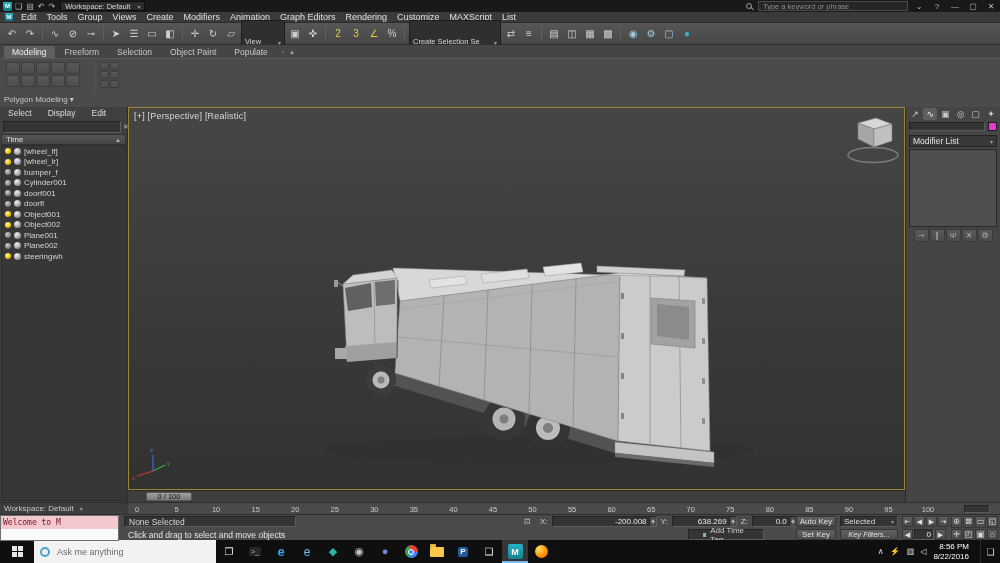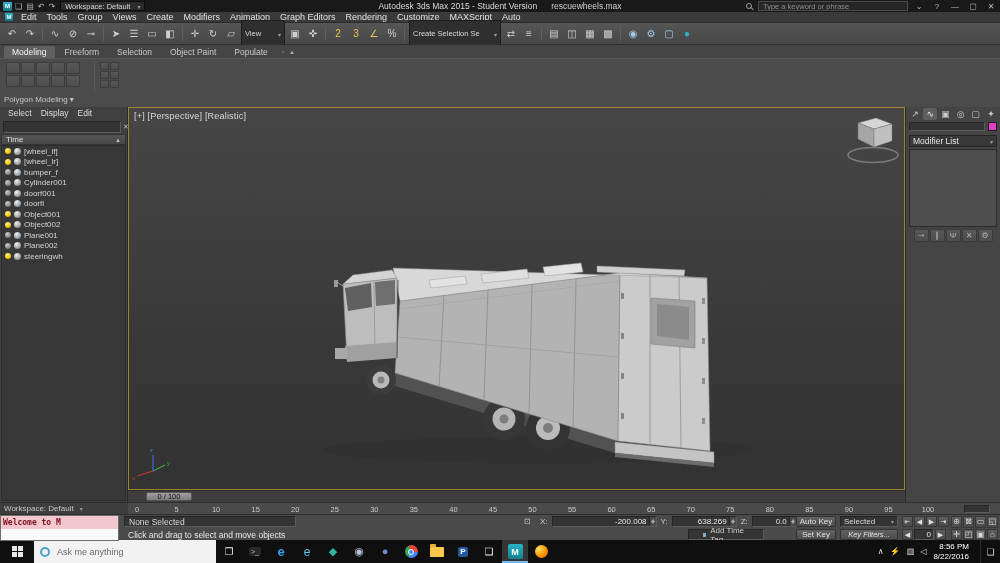--- a/index.html
+++ b/index.html
@@ -31,40 +31,40 @@
   .menubar{position:absolute;left:0;top:12px;width:1000px;height:11px;background:#3a3a3a;
            border-bottom:1px solid #2b2b2b;display:flex;align-items:center;font-size:9px;color:#e0e0e0;padding-left:2px;}
   .menu-item{padding:0 5px;}
 
   
   .toolbar{position:absolute;left:0;top:23px;width:1000px;height:22px;background:linear-gradient(#565656,#474747);
            border-bottom:1px solid #2e2e2e;display:flex;align-items:center;gap:2px;padding:0 4px;}
   .tb-icon{width:16px;height:16px;display:inline-flex;align-items:center;justify-content:center;
            color:#cfcfcf;font-size:10px;line-height:1;}
   .tb-sep{width:1px;height:15px;background:#323232;border-right:1px solid #5f5f5f;margin:0 2px;}
-  .tb-dd{height:27px;display:inline-flex;align-items:flex-end;justify-content:space-between;padding:8px 3px;
+  .tb-dd{height:27px;display:inline-flex;align-items:flex-end;justify-content:space-between;padding:0 3px;
          background:#2f2f2f;border:1px solid #1d1d1d;font-size:7.5px;color:#d8d8d8;white-space:nowrap;overflow:hidden;}
   .dd-ar{font-size:6px;color:#9a9a9a;margin-left:3px;}
 
   
   .ribbon{position:absolute;left:0;top:45px;width:1000px;height:62px;background:#454545;border-bottom:1px solid #262626;}
   .ribbon-tabs{height:13px;display:flex;align-items:flex-end;gap:2px;padding-left:4px;font-size:8.5px;color:#c9c9c9;}
   .ribbon-tab{padding:1px 8px 1px 8px;}
   .ribbon-tab.active{background:#606060;color:#f0f0f0;border-radius:2px 2px 0 0;}
   .ribbon-extra{font-size:7px;color:#aaa;align-self:center;margin-left:4px;}
   .ribbon-body{position:relative;height:49px;background:#4b4b4b;border-top:1px solid #585858;}
   .rb-group{position:absolute;display:grid;gap:1px;}
   .rb-btn{background:linear-gradient(#585858,#4d4d4d);border:1px solid #3c3c3c;border-radius:1px;}
   .rb-vsep{position:absolute;left:94px;top:3px;width:1px;height:30px;background:#3a3a3a;border-right:1px solid #585858;}
   .ribbon-caption{position:absolute;left:4px;top:36px;width:90px;text-align:left;font-size:8px;color:#c6c6c6;}
 
   
   .scene-explorer{position:absolute;left:0;top:107px;width:128px;height:395px;background:#404040;
                   border-right:1px solid #2a2a2a;display:flex;flex-direction:column;}
-  .se-menus{height:12px;display:flex;gap:1px;align-items:center;font-size:8.5px;color:#dcdcdc;padding:0 4px;}
+  .se-menus{height:12px;display:flex;gap:8px;align-items:center;font-size:8.5px;color:#dcdcdc;padding:0 4px;}
   .se-menus span{padding:0 4px;}
   .se-search-row{height:15px;display:flex;align-items:center;padding:1px 3px;gap:2px;}
   .se-search{flex:1;height:12px;color:#ddd;font-size:8px;padding:0 3px;font-family:"Liberation Sans",sans-serif;}
   .se-clear{width:10px;text-align:center;color:#b5b5b5;font-size:7px;}
   .se-header{height:11px;margin:0 1px;background:linear-gradient(#555,#464646);border:1px solid #333;
              display:flex;align-items:center;justify-content:space-between;font-size:8px;color:#e0e0e0;padding:0 4px;}
   .se-sort{font-size:6px;color:#bbb;}
   .se-list{flex:1;background:#373737;margin:0 1px 1px 1px;border:1px solid #2d2d2d;overflow:hidden;}
   .scene-row{height:10.5px;display:flex;align-items:center;gap:3px;padding-left:3px;font-size:8px;color:#d4d4d4;white-space:nowrap;}
   .bulb{width:6px;height:6px;border-radius:50%;background:radial-gradient(circle at 35% 30%,#cfcfcf,#8a8a8a 60%,#4f4f4f);}
@@ -98,21 +98,21 @@
                 border:1px solid #555;border-radius:2px;font-size:7.5px;color:#101010;display:flex;align-items:center;justify-content:center;}
   .workspace-bar{position:absolute;left:0;top:502px;width:128px;height:12px;background:#3d3d3d;border-top:1px solid #2b2b2b;
                  display:flex;align-items:center;gap:3px;font-size:8px;color:#c9c9c9;padding-left:4px;}
   .timeline-ruler{position:absolute;left:128px;top:502px;width:872px;height:12px;background:#4a4a4a;border-top:1px solid #2f2f2f;}
   .tick{position:absolute;top:2px;transform:translateX(-50%);font-size:7.5px;color:#cacaca;}
   .ruler-endbox{position:absolute;right:10px;top:2px;width:26px;height:8px;}
 
   
   .statusbar{position:absolute;left:0;top:514px;width:1000px;height:26px;background:#4a4a4a;border-top:1px solid #2d2d2d;}
   .mini-listener{position:absolute;left:0;top:0;width:119px;height:26px;border:1px solid #6e6e6e;z-index:2;}
-  .ml-pink{height:13px;background:#f2c7ce;color:#7a1020;font-family:"DejaVu Sans Mono",monospace;font-size:8px;line-height:13px;padding-left:2px;overflow:hidden;white-space:nowrap;font-weight:bold;}
+  .ml-pink{height:13px;background:#f2c7ce;color:#7a1020;font-family:"DejaVu Sans Mono",monospace;font-size:8px;line-height:13px;padding-left:2px;overflow:hidden;white-space:nowrap;}
   .ml-white{height:11px;background:#fafafa;}
   .sel-box{position:absolute;left:124px;top:1px;width:172px;height:11px;font-size:8.5px;color:#dcdcdc;padding:0 4px;line-height:10px;}
   .prompt{position:absolute;left:128px;top:15px;font-size:8.5px;color:#e6e6e6;}
   .lock-ic{position:absolute;left:524px;top:2px;font-size:8px;color:#c5c5c5;}
   .coords{position:absolute;left:540px;top:1px;display:flex;align-items:center;gap:4px;}
   .coord-label{font-size:8px;color:#cccccc;}
   .coord-field{display:flex;align-items:stretch;height:11px;}
   .coord-val{text-align:right;font-size:8px;color:#e9e9e9;padding:0 2px;line-height:10px;}
   .spin{width:7px;position:relative;border-left:1px solid #262626;background:#4a4a4a;}
   .spin::before{content:"";position:absolute;left:1px;top:2px;border-left:2px solid transparent;border-right:2px solid transparent;border-bottom:3px solid #a8a8a8;}
@@ -170,23 +170,20 @@
     <span class="qat">
         <span class="qat-ic">❏</span>
         <span class="qat-ic">▤</span>
         <span class="qat-ic">↶</span>
         <span class="qat-ic">↷</span>
       </span>
     <span class="ws-dd">
       <span>Workspace: Default</span>
       <span class="dd-ar">▾</span>
     </span>
-    <span class="tb-center">
-      <span>Autodesk 3ds Max 2015  - Student Version</span><b>rescuewheels.max</b>
-    </span>
     <span class="tb-right">
       <span class="mag"></span>
       <input class="tb-search" readonly="" placeholder="Type a keyword or phrase" style="">
       <span class="winbtn">⌄</span>
       <span class="winbtn">?</span>
       <span class="winbtn">—</span>
       <span class="winbtn">▢</span>
       <span class="winbtn">✕</span>
     </span>
   </div>
@@ -198,21 +195,21 @@
         <span class="menu-item">Tools</span>
         <span class="menu-item">Group</span>
         <span class="menu-item">Views</span>
         <span class="menu-item">Create</span>
         <span class="menu-item">Modifiers</span>
         <span class="menu-item">Animation</span>
         <span class="menu-item">Graph Editors</span>
         <span class="menu-item">Rendering</span>
         <span class="menu-item">Customize</span>
         <span class="menu-item">MAXScript</span>
-        <span class="menu-item">Auto</span>
+        <span class="menu-item">List</span>
       </span>
   </div>
 
   <div class="toolbar">
       <span class="tb-icon">↶</span>
       <span class="tb-icon">↷</span>
       <span class="tb-sep"></span>
       <span class="tb-icon">∿</span>
       <span class="tb-icon">⊘</span>
       <span class="tb-icon">⊸</span>

